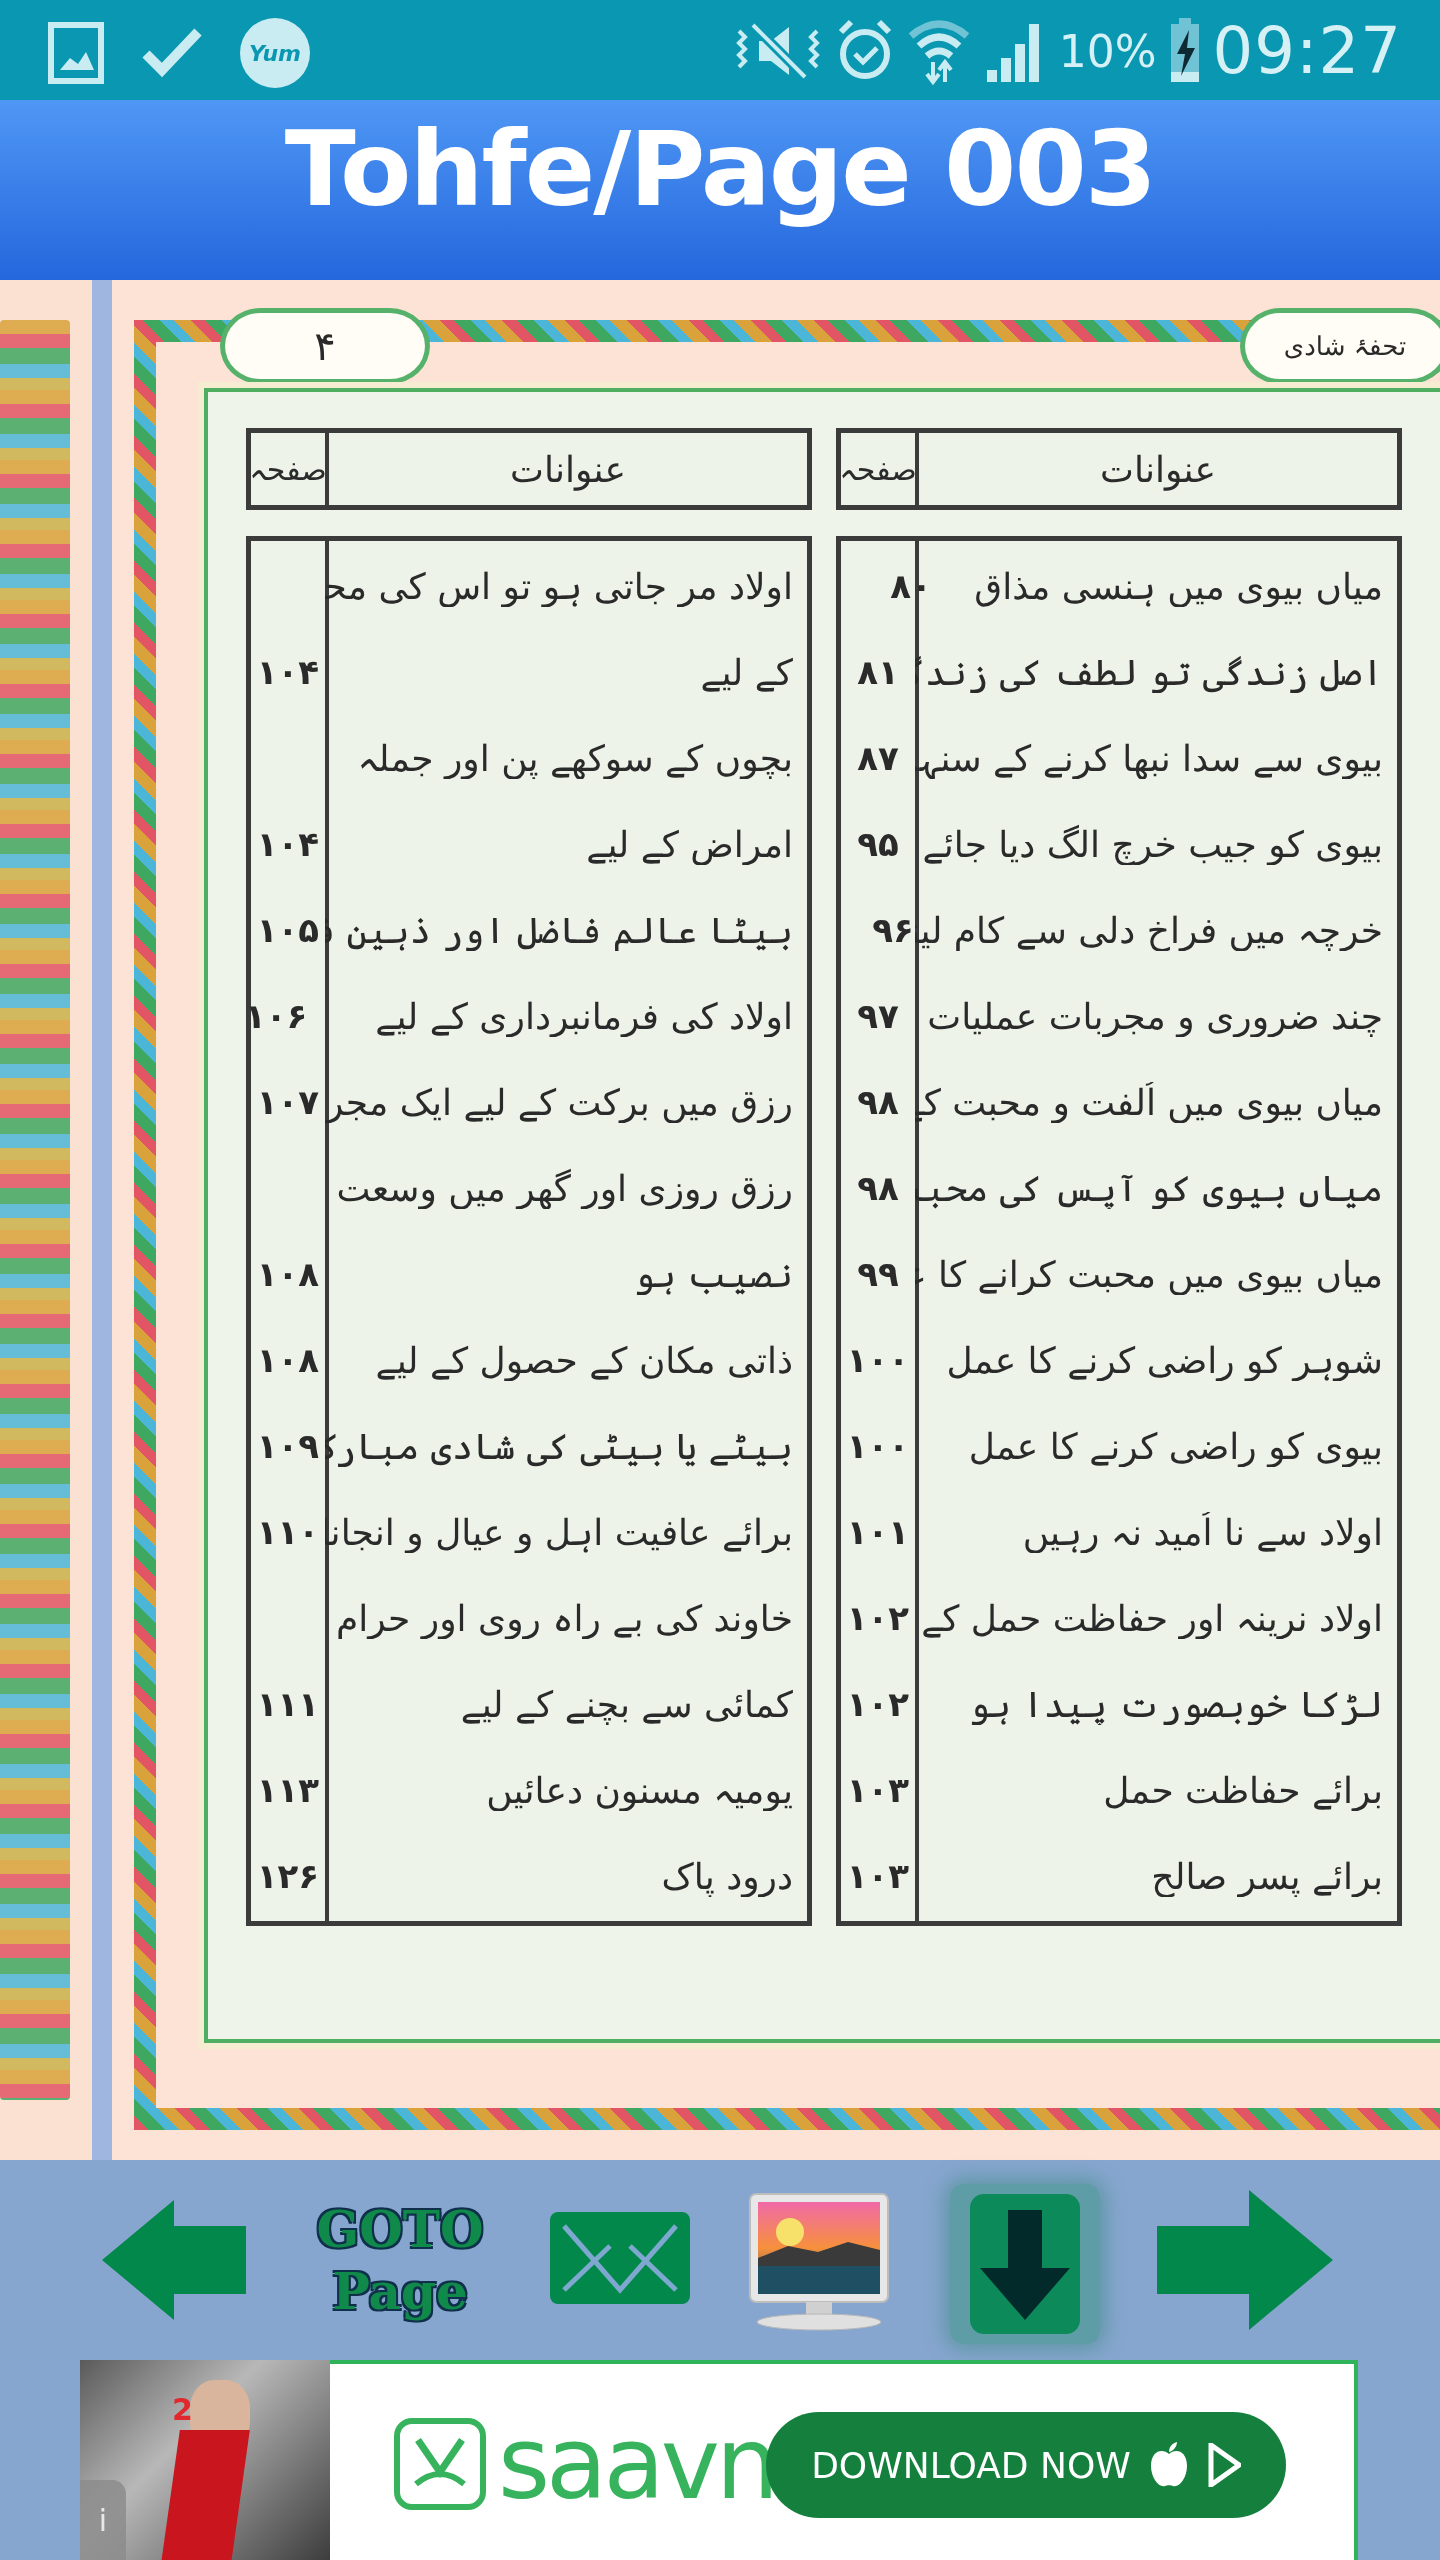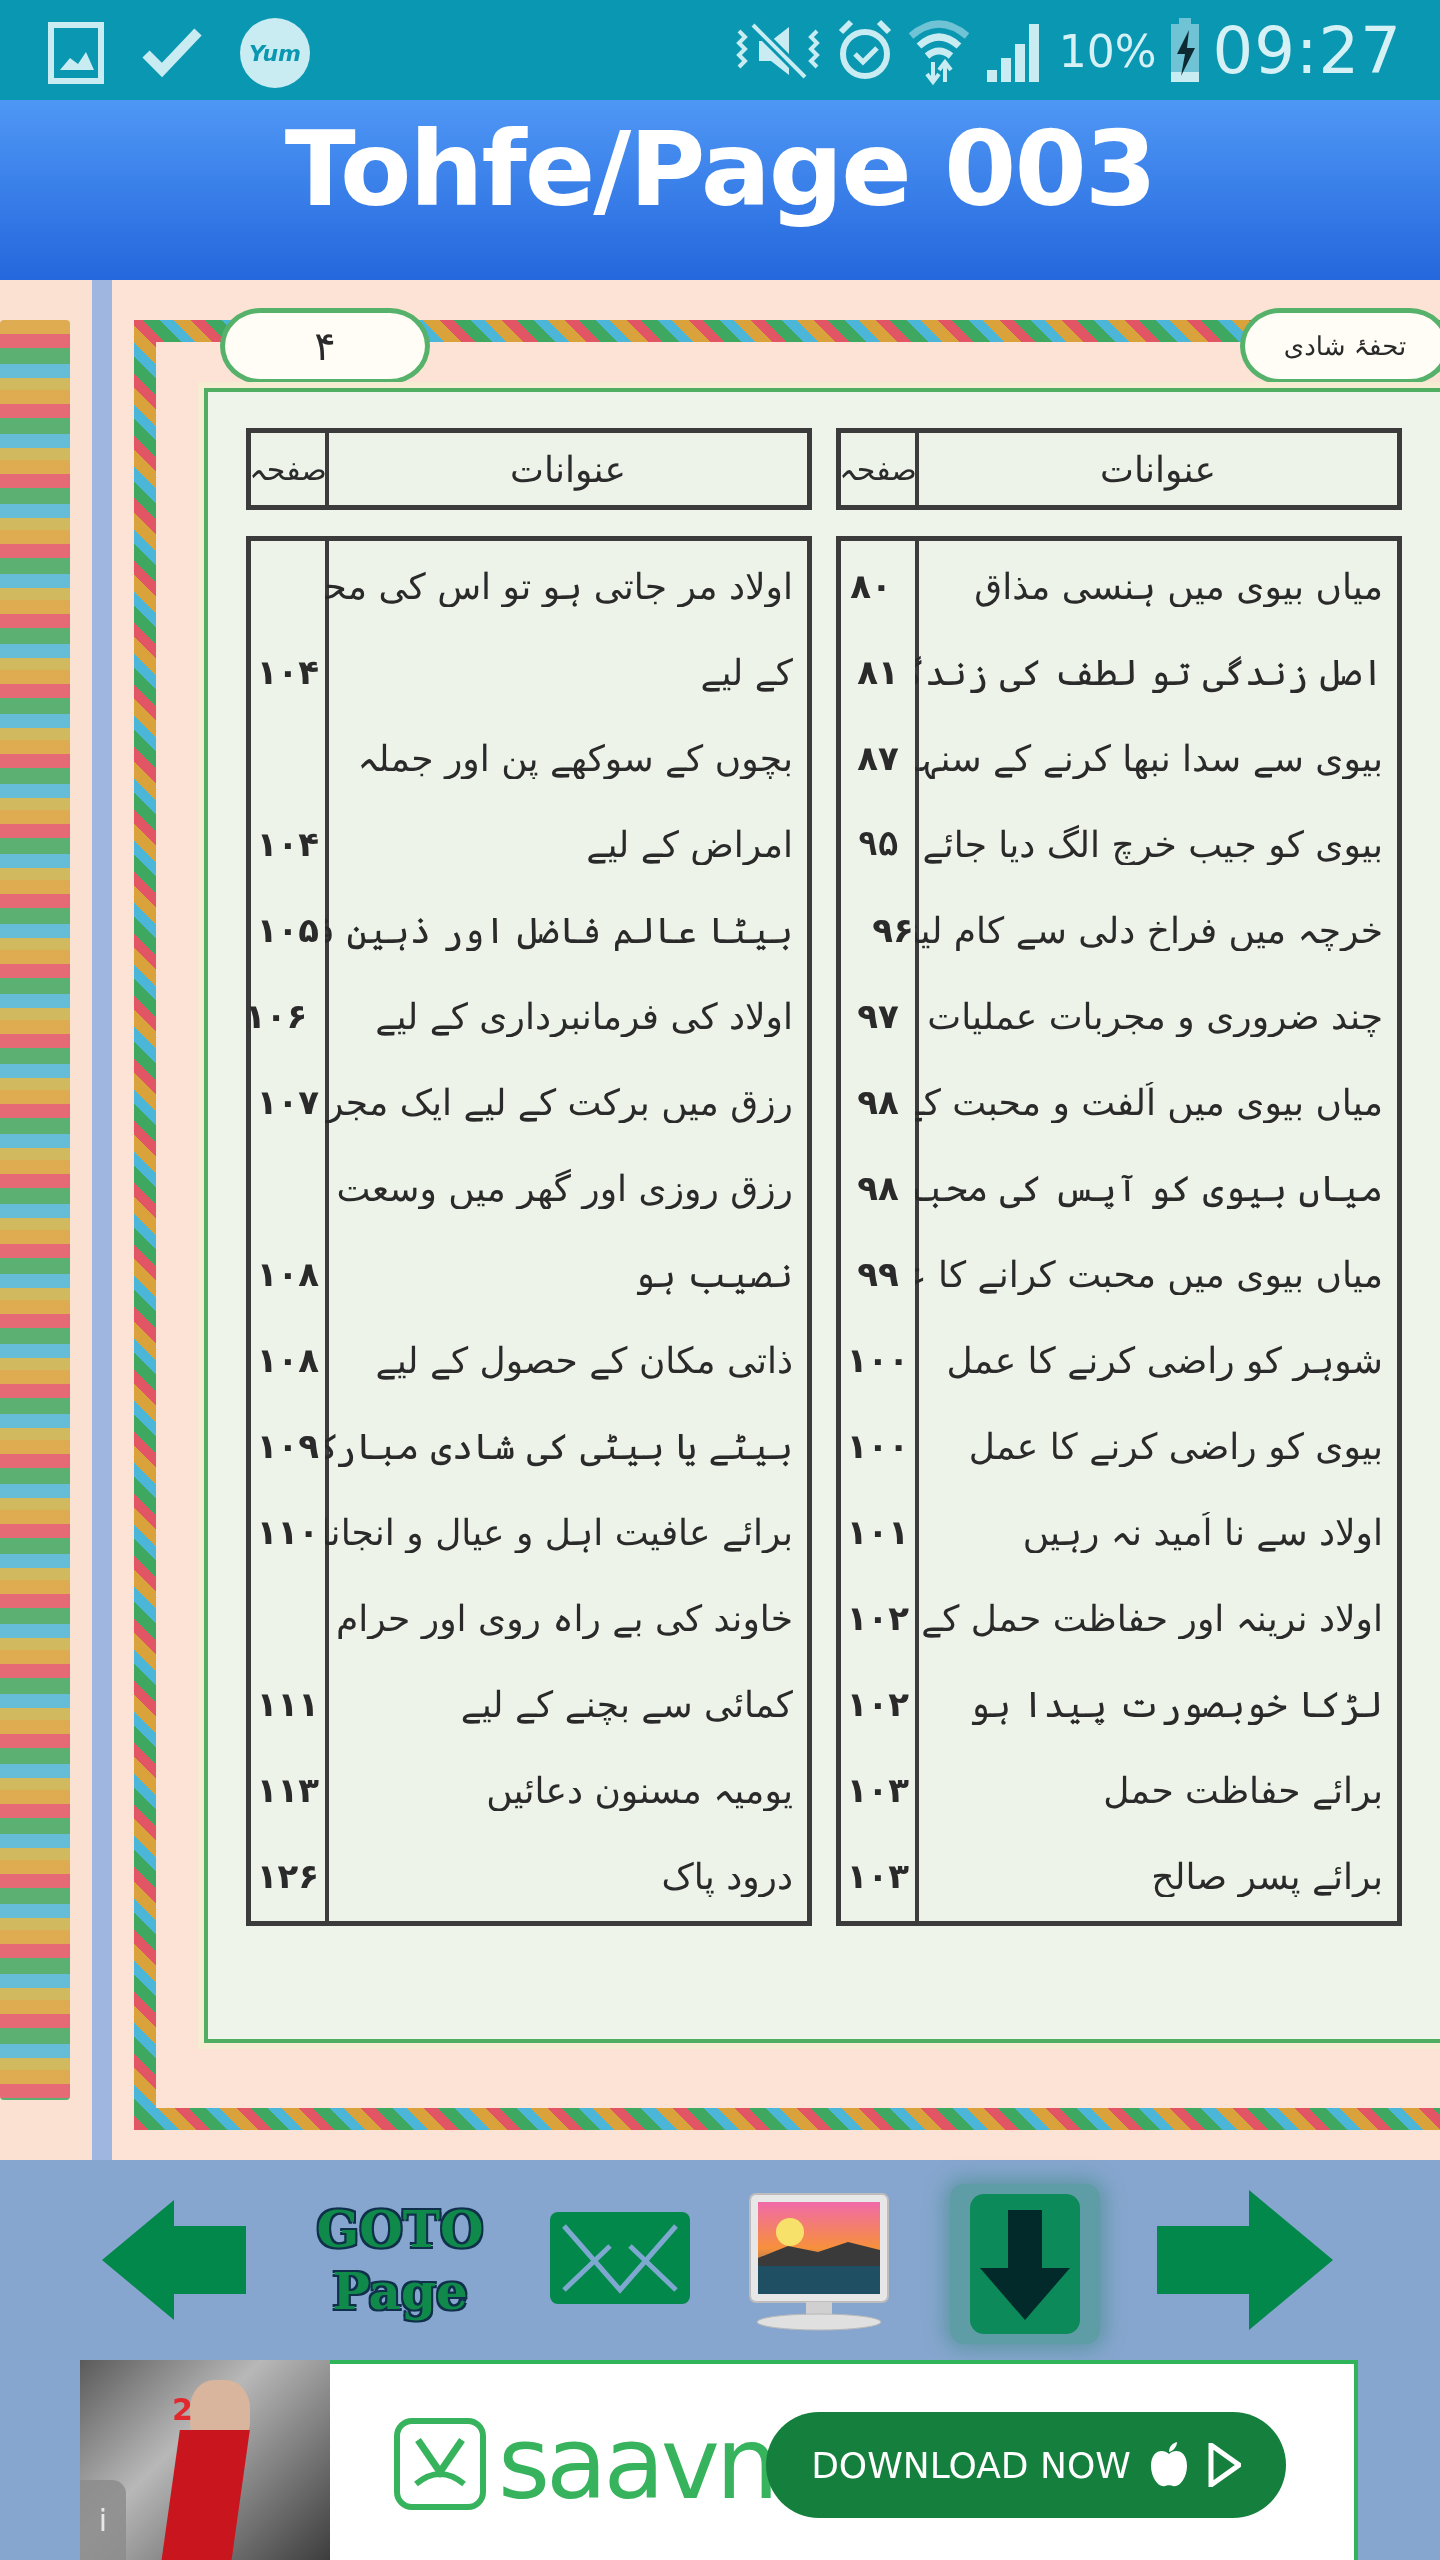--- a/index.html
+++ b/index.html
@@ -216,33 +216,33 @@
           </div>
       </div>
 
       <div class="toc-head" style="left: 628px; top: 36px; width: 566px;">
         <div class="col-page" style="width: 78px;">صفحہ</div>
         <div class="col-title">عنوانات</div>
       </div>
       <div class="toc-body" style="left: 628px; top: 144px; width: 566px; height: 1390px;">
         <div class="vline" style="left: 74px;"></div>
         <div class="toc-row" style="top: 2px;">
-            <div class="pg" style="width:60px;">۸۰</div>
+            <div class="pg" style="width:60px;margin-left:40px;">۸۰</div>
             <div class="title">میاں بیوی میں ہنسی مذاق</div>
           </div>
         <div class="toc-row" style="top: 88px;">
             <div class="pg" style="width:74px;">۸۱</div>
             <div class="title">اصل زندگی تو لطف کی زندگی ہے</div>
           </div>
         <div class="toc-row" style="top: 174px;">
             <div class="pg" style="width:74px;">۸۷</div>
             <div class="title">بیوی سے سدا نبھا کرنے کے سنہری اصول</div>
           </div>
         <div class="toc-row" style="top: 260px;">
-            <div class="pg" style="width:74px;font-family:Liberation Mono, monospace;">۹۵</div>
+            <div class="pg" style="width:74px;">۹۵</div>
             <div class="title">بیوی کو جیب خرچ الگ دیا جائے</div>
           </div>
         <div class="toc-row" style="top: 346px;">
             <div class="pg" style="width:74px;padding-left:30px;">۹۶</div>
             <div class="title">خرچہ میں فراخ دلی سے کام لینا چاہیے</div>
           </div>
         <div class="toc-row" style="top: 432px;">
             <div class="pg" style="width:74px;">۹۷</div>
             <div class="title">چند ضروری و مجربات عملیات</div>
           </div>

